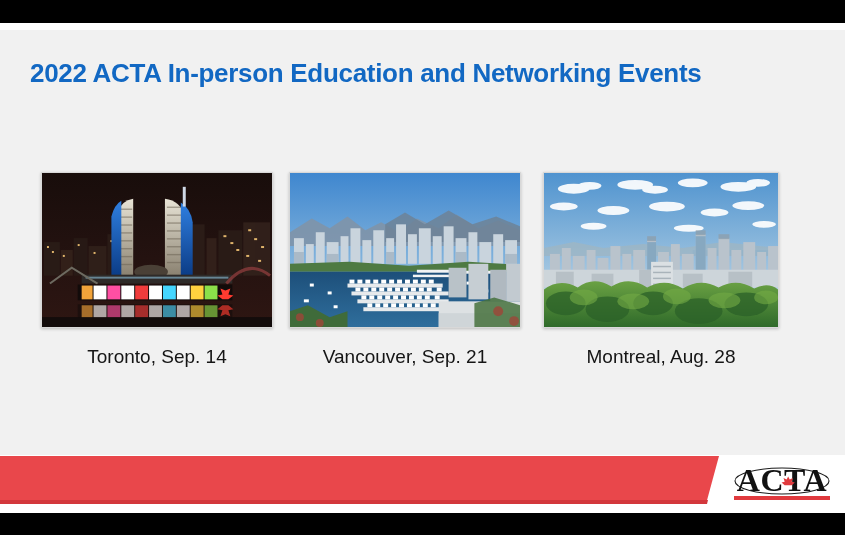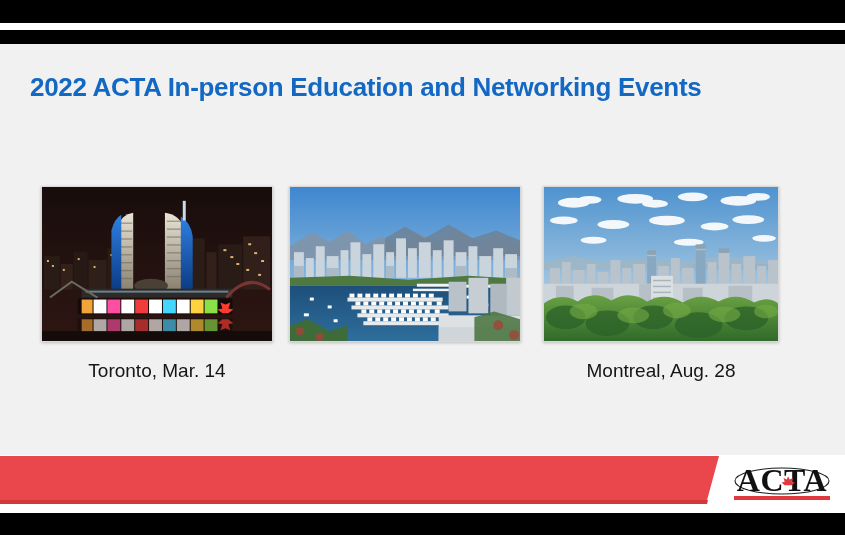--- a/index.html
+++ b/index.html
@@ -9,21 +9,21 @@
   }
   #slide-root{position:relative;width:845px;height:535px;background:#000;}
 
   
   .bar-top{position:absolute;left:0;top:0;width:845px;height:23px;background:#000;}
   .bar-top-white{position:absolute;left:0;top:23px;width:845px;height:7px;background:#fff;}
   .bar-bottom-white{position:absolute;left:0;top:505px;width:845px;height:8px;background:#fff;}
   .bar-bottom{position:absolute;left:0;top:513px;width:845px;height:22px;background:#000;}
 
   
-  .slide-body{position:absolute;left:0;top:44px;width:845px;height:475px;background:#f1f1f1;}
+  .slide-body{position:absolute;left:0;top:30px;width:845px;height:475px;background:#f1f1f1;}
 
   
   .slide-title{
     position:absolute;left:30px;top:28px;width:790px;
     font-size:26px;font-weight:bold;color:#1268c3;
     letter-spacing:-0.3px;white-space:nowrap;
     font-family:"Liberation Sans", sans-serif;
   }
 
   
@@ -191,21 +191,21 @@
               <rect x="122" y="114" width="13" height="14" fill="#45d6ff"></rect>
               <rect x="136" y="114" width="13" height="14" fill="#ffffff"></rect>
               <rect x="150" y="114" width="13" height="14" fill="#ffd23f"></rect>
               <rect x="164" y="114" width="13" height="14" fill="#8be04a"></rect>
               <path d="M182 114 l3 5 l5 -2 l-2 6 l5 1 l-5 4 l-6 0 l-5 -4 l5 -1 l-2 -6 l5 2 z" fill="#ff3b30"></path>
             </g>
 
             <rect x="0" y="146" width="232" height="10" fill="#130c0b"></rect>
           </svg>
         </div>
-        <div class="caption">Toronto, Mar. 14</div>
+        <div class="caption">Toronto, Sep. 14</div>
       </div>
 
       <div class="card card-1">
         <div class="photo">
           <svg viewBox="0 0 232 156" preserveAspectRatio="none">
             <defs>
               <linearGradient id="vSky" x1="0" y1="0" x2="0" y2="1">
                 <stop offset="0" stop-color="#3f87cf"></stop>
                 <stop offset="0.65" stop-color="#8ab9de"></stop>
                 <stop offset="1" stop-color="#cfe0ec"></stop>
@@ -330,20 +330,21 @@
             <path d="M0 140 L18 134 L40 146 L58 140 L58 156 L0 156 Z" fill="#3f6b3a"></path>
             <path d="M186 132 L206 126 L232 134 L232 156 L186 156 Z" fill="#47713d" opacity="0.85"></path>
             <g fill="#9e4638" opacity="0.8">
               <circle cx="10" cy="146" r="4"></circle>
                 <circle cx="30" cy="152" r="4"></circle>
               <circle cx="210" cy="140" r="5"></circle>
                 <circle cx="226" cy="150" r="5"></circle>
             </g>
           </svg>
         </div>
+        <div class="caption">Vancouver, Sep. 21</div>
       </div>
 
       <div class="card card-2">
         <div class="photo">
           <svg viewBox="0 0 236 156" preserveAspectRatio="none">
             <defs>
               <linearGradient id="mSky" x1="0" y1="0" x2="0" y2="1">
                 <stop offset="0" stop-color="#4f93cf"></stop>
                 <stop offset="0.7" stop-color="#a9cae2"></stop>
                 <stop offset="1" stop-color="#dfe9ef"></stop>

